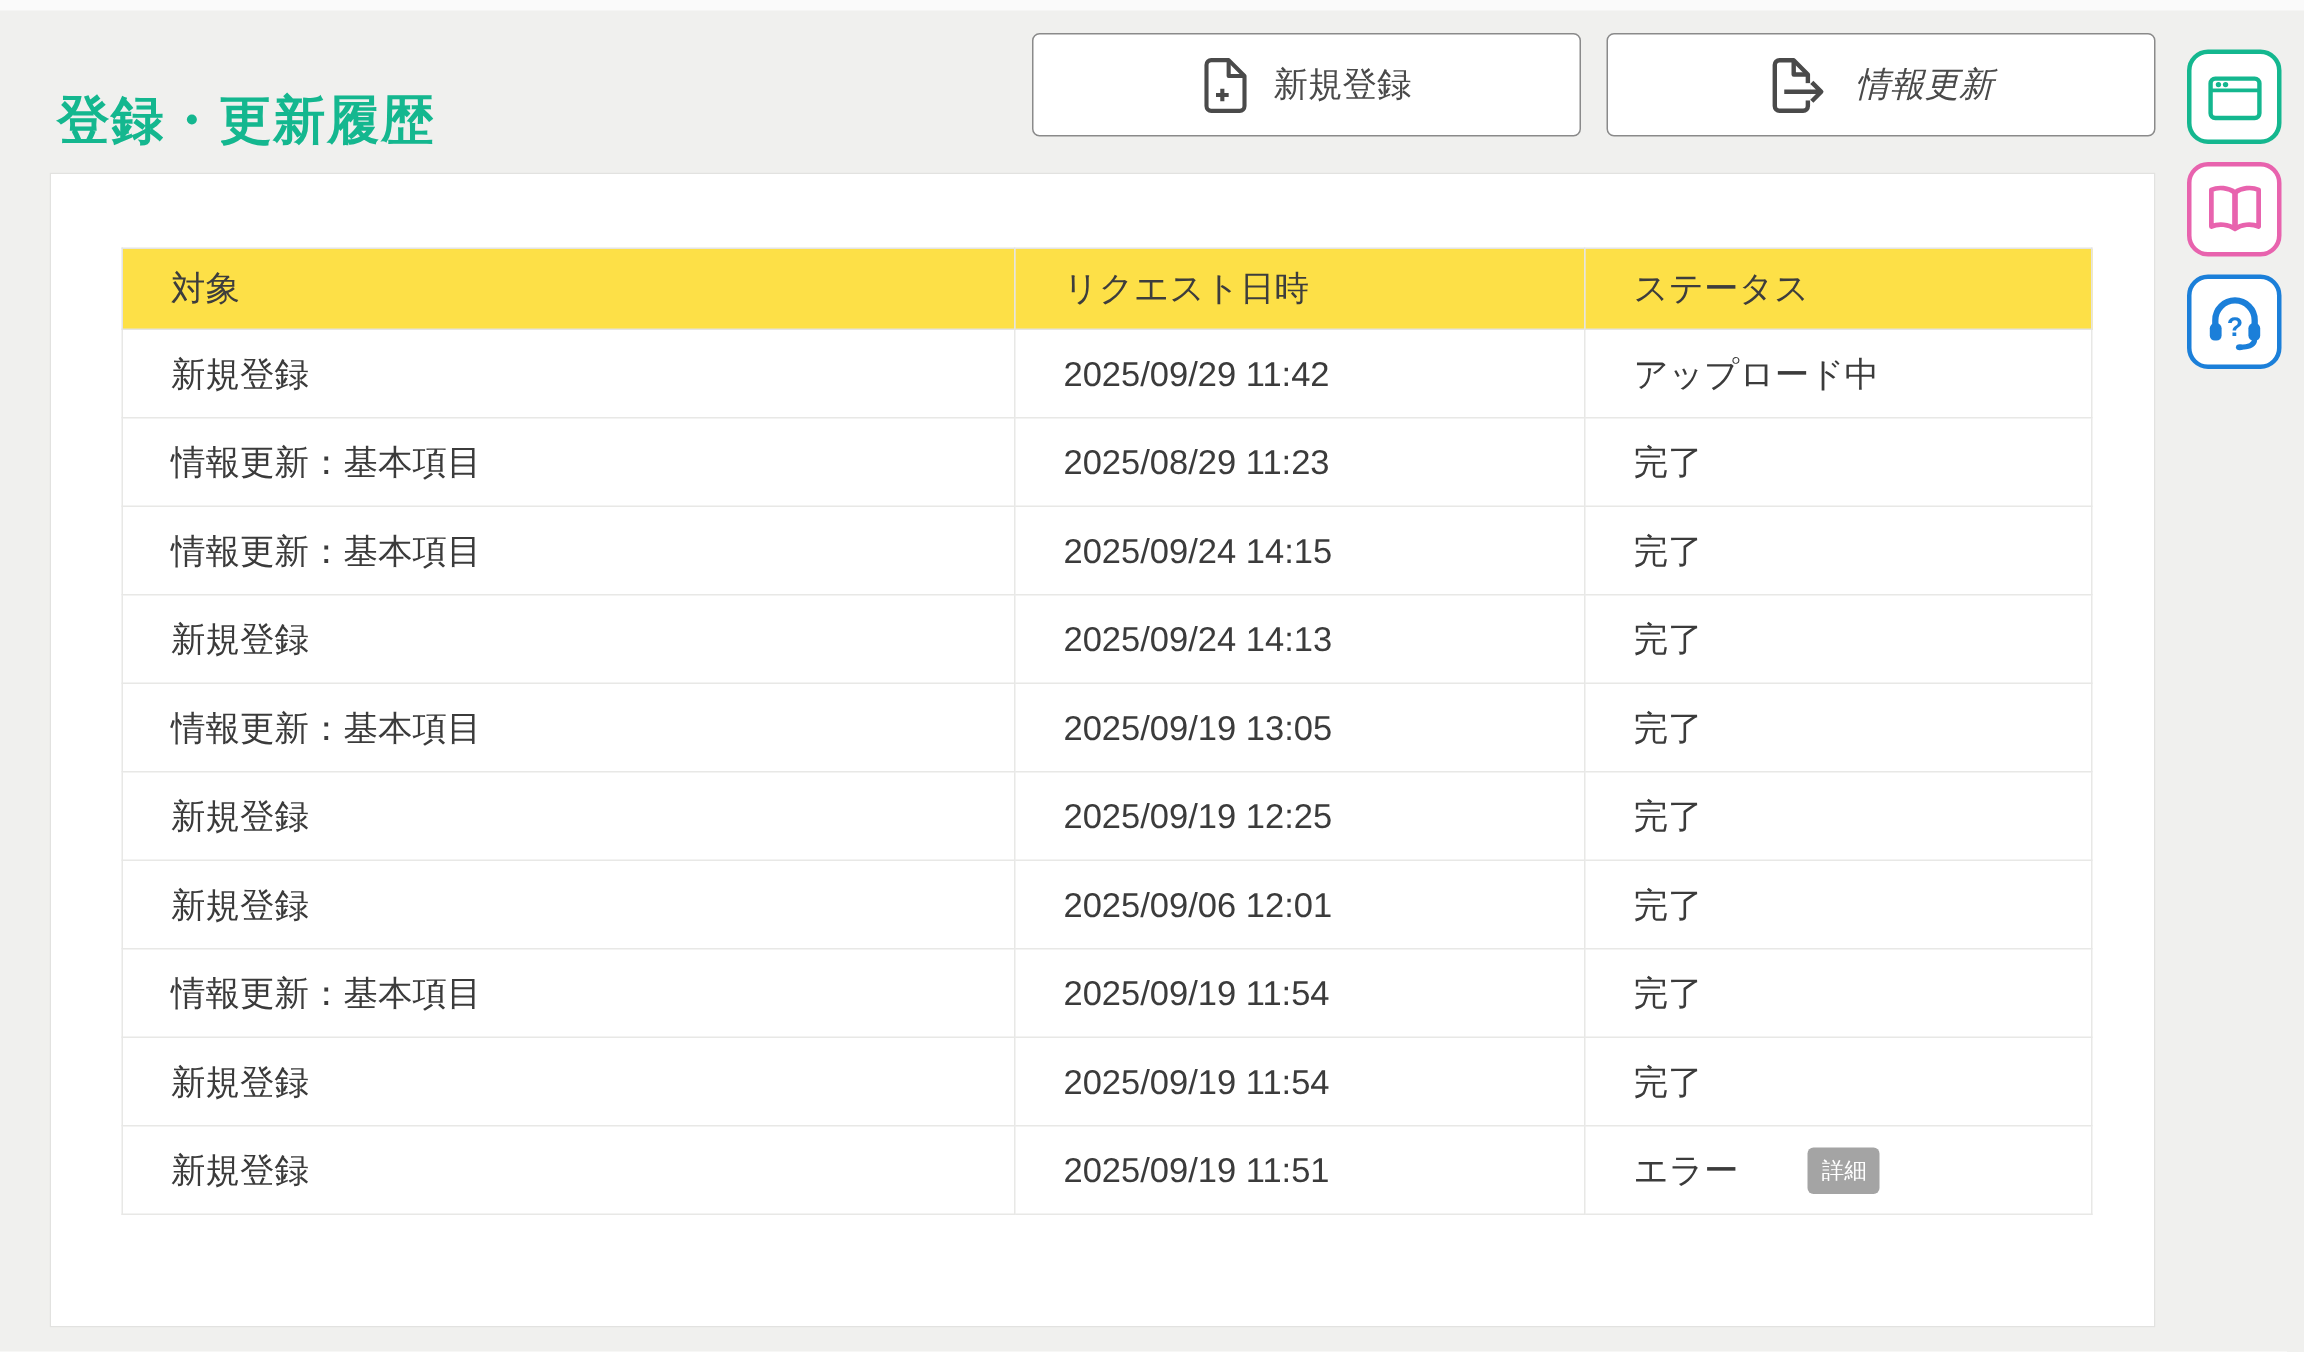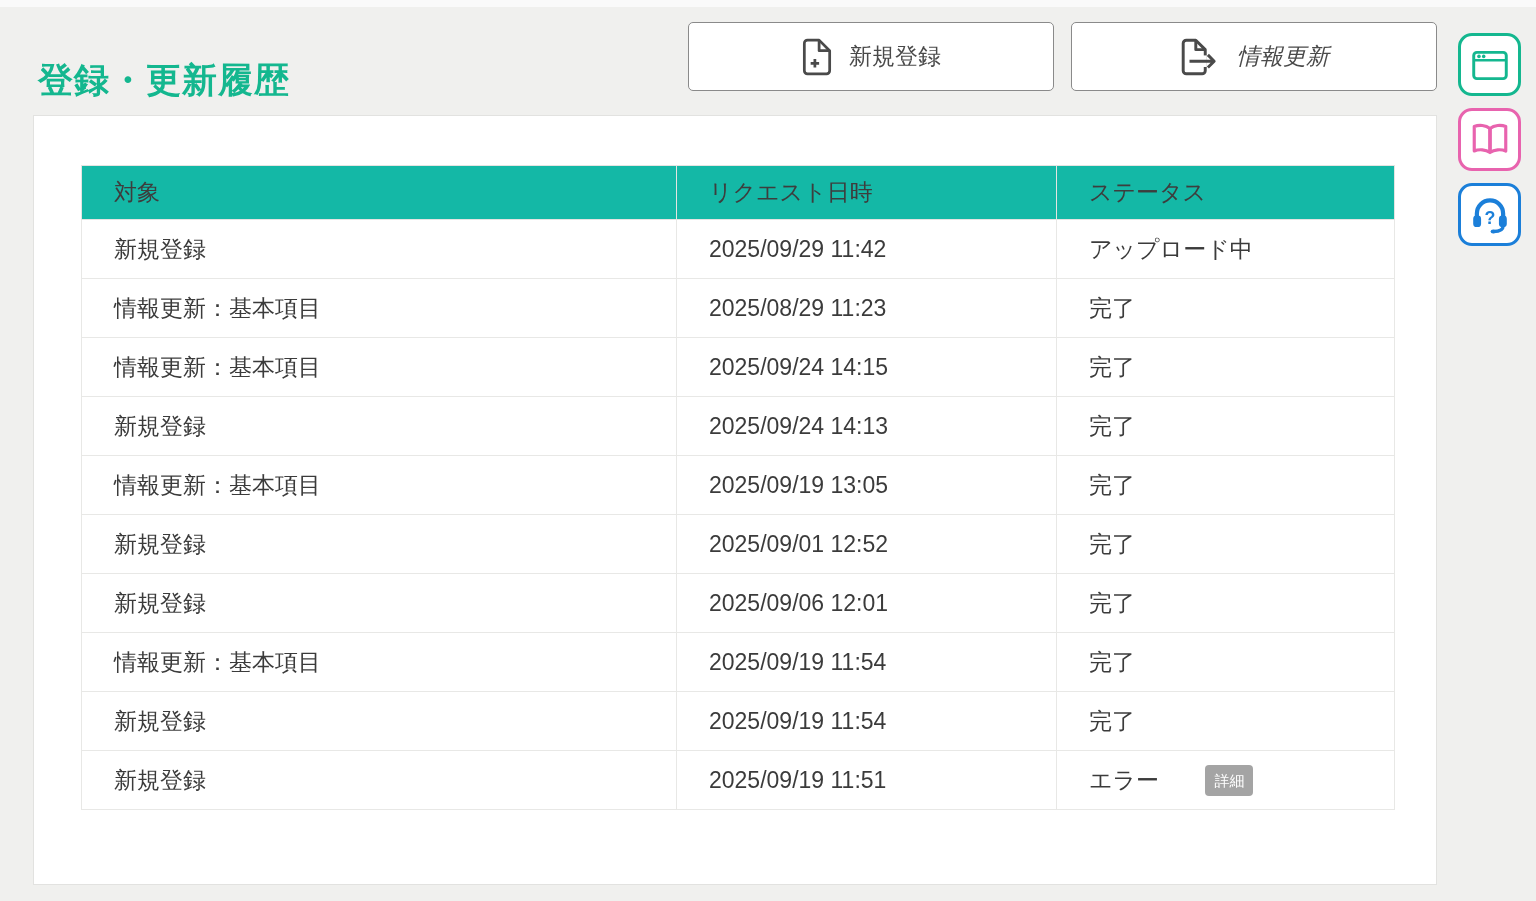--- a/index.html
+++ b/index.html
@@ -51,21 +51,21 @@
 
   
   table.history {
     position:absolute; left:47px; top:49px;
     width:1313px; border-collapse:collapse; table-layout:fixed;
   }
   table.history col.c1 { width:595px; }
   table.history col.c2 { width:380px; }
   table.history col.c3 { width:338px; }
   table.history th {
-    background:#14b8a6; font-weight:normal; text-align:left;
+    background:#fde047; font-weight:normal; text-align:left;
     height:54px; padding:0 0 0 32px; font-size:23px; color:#3d3d3d;
     border:1px solid #e4e4e2;
   }
   table.history td {
     background:#ffffff; height:59px; padding:0 0 0 32px;
     font-size:23px; color:#3b3b3b; border:1px solid #e8e8e6;
     white-space:nowrap;
   }
   .detail-badge {
     display:inline-block; margin-left:40px; vertical-align:middle;
@@ -192,21 +192,21 @@
     <td>情報更新：基本項目</td>
     <td>2025/09/19 13:05</td>
     <td>
       <span class="status-text">完了</span>
       
     </td>
   </tr>
 
   <tr>
     <td>新規登録</td>
-    <td>2025/09/01 12:52</td>
+    <td>2025/09/19 12:25</td>
     <td>
       <span class="status-text">完了</span>
       
     </td>
   </tr>
 
   <tr>
     <td>新規登録</td>
     <td>2025/09/06 12:01</td>
     <td>

